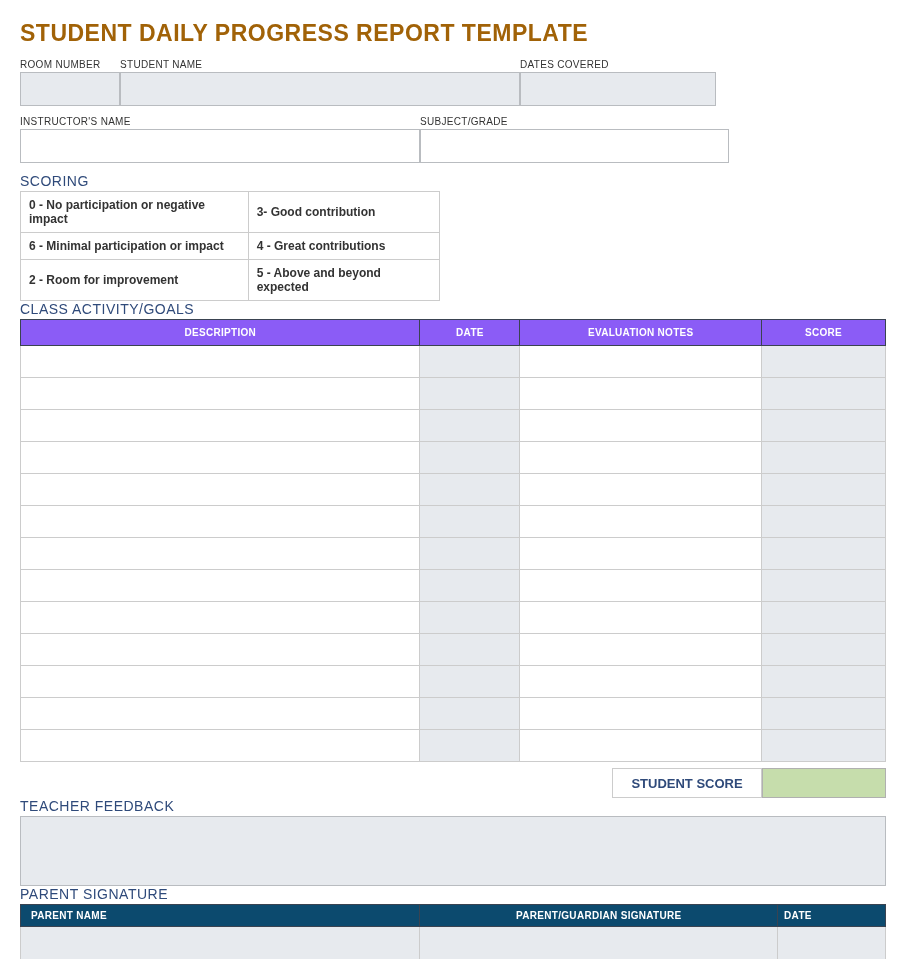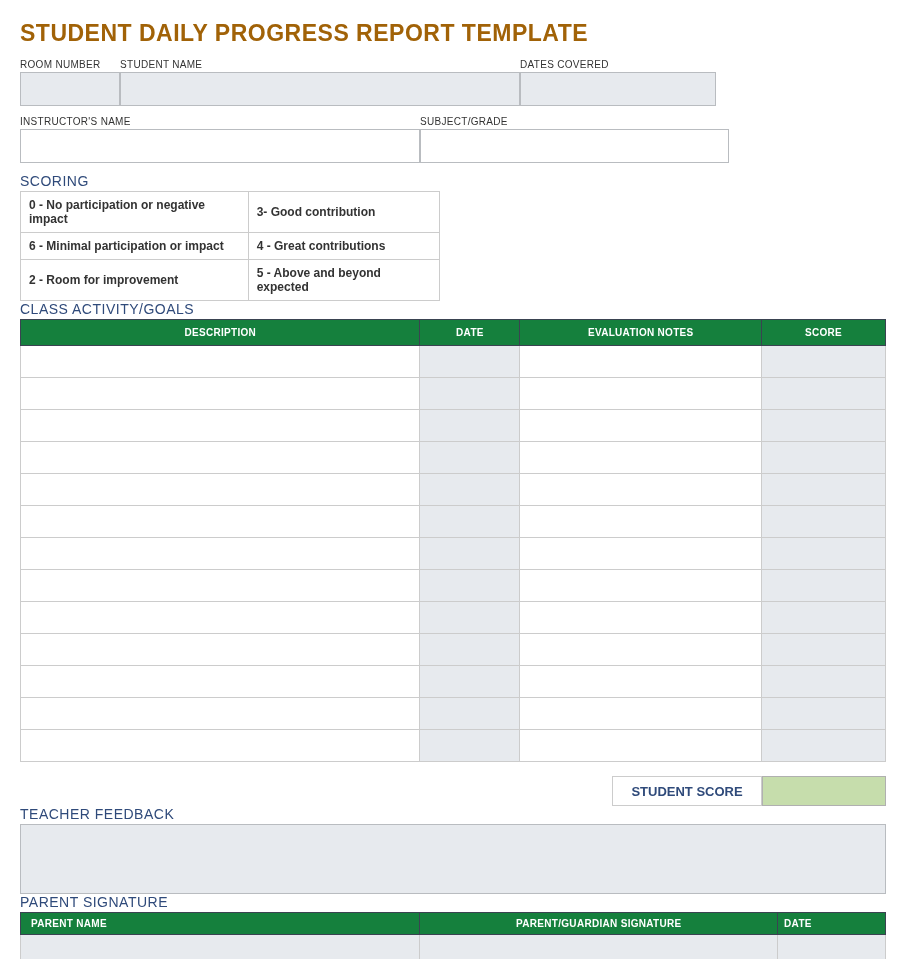--- a/index.html
+++ b/index.html
@@ -52,41 +52,41 @@
     font-size: 12px;
     font-weight: bold;
     padding: 6px 8px;
     color: #333;
   }
   .activity-table {
     border-collapse: collapse;
     width: 866px;
   }
   .activity-table th {
-    background: #15803d;
+    background: #8b5cf6;
     color: #fff;
     font-size: 10px;
     font-weight: bold;
     padding: 7px 4px;
     border: 1px solid #3a4351;
     letter-spacing: 0.3px;
   }
   .activity-table td {
     border: 1px solid #ccc;
     height: 32px;
   }
   .col-desc { width: 400px; }
   .col-date { width: 100px; background: #e7eaee; }
   .col-eval { width: 242px; }
   .col-score { width: 124px; background: #e7eaee; }
   .student-score-row {
     display: flex;
     justify-content: flex-end;
     width: 866px;
-    margin-top: 14px;
+    margin-top: 6px;
     text-align: center;
   }
   .student-score-label {
     width: 150px;
     height: 30px;
     display: flex;
     align-items: center;
     justify-content: center;
     font-size: 13px;
     font-weight: bold;
@@ -104,21 +104,21 @@
     width: 866px;
     height: 70px;
     background: #e7eaee;
     border: 1px solid #b9bcc0;
   }
   .parent-table {
     border-collapse: collapse;
     width: 866px;
   }
   .parent-table th {
-    background: #15803d;
+    background: #0c4a6e;
     color: #fff;
     font-size: 10px;
     font-weight: bold;
     padding: 5px 6px;
     border: 1px solid #3a4351;
     letter-spacing: 0.3px;
   }
   .parent-table td {
     border: 1px solid #ccc;
     background: #e7eaee;

